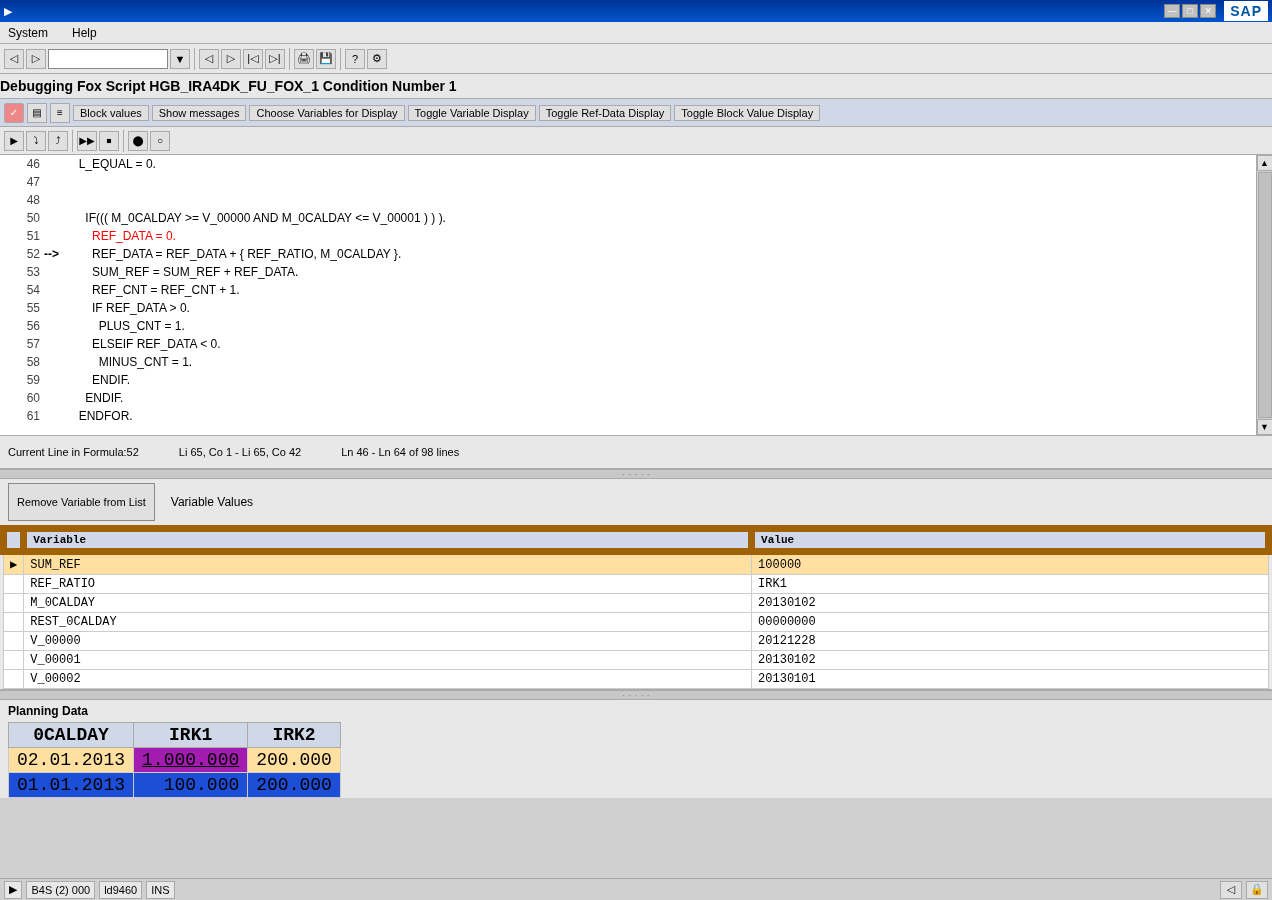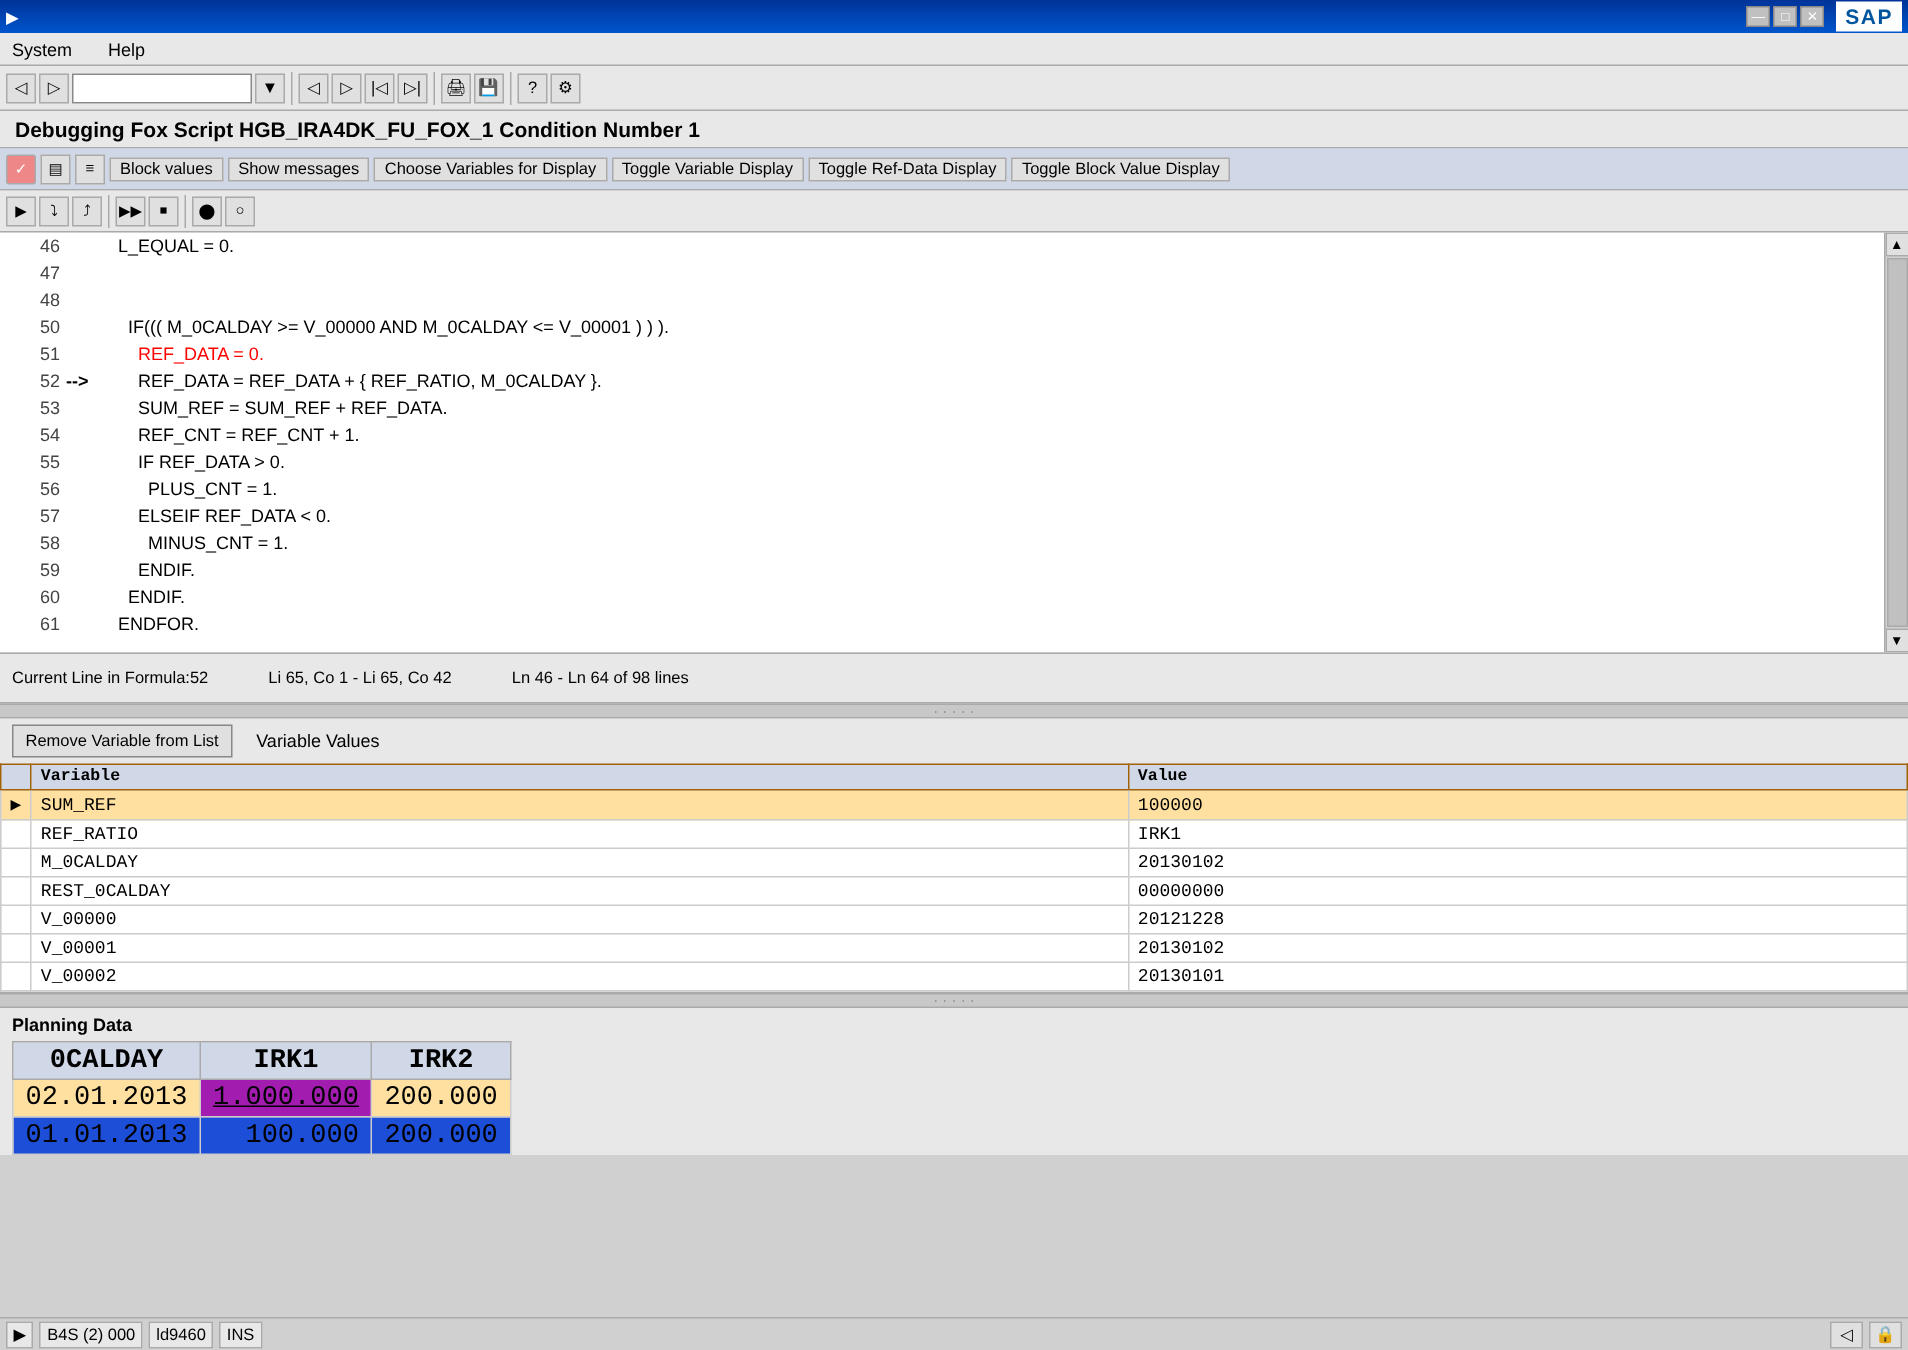--- a/index.html
+++ b/index.html
@@ -66,21 +66,21 @@
       border: 1px solid #aaa;
       cursor: pointer;
       display: flex; align-items: center; justify-content: center;
       font-size: 11px;
     }
     .tb-sep { width: 1px; height: 22px; background: #aaa; margin: 0 2px; }
 
     
     .page-title {
       background: #e8e8e8;
-      padding: 4px 10px;
+      padding: 4px 0;
       font-size: 14px;
       font-weight: bold;
       color: #000;
       border-bottom: 1px solid #aaa;
     }
 
     
     .btn-toolbar {
       background: #d0d8e8;
       border-bottom: 1px solid #aaa;
@@ -145,39 +145,39 @@
       background: #e8e8e8;
       border-bottom: 1px solid #aaa;
     }
     .var-header {
       padding: 4px 8px;
       display: flex;
       align-items: center;
       gap: 8px;
     }
     .remove-btn {
-      height: 22px;
+      height: 38px;
       background: #e0e0e0;
       border: 1px solid #888;
       padding: 0 8px;
       font-size: 11px;
       cursor: pointer;
     }
     .var-label { font-size: 12px; font-weight: normal; margin-left: 8px; }
 
     
     .var-table {
       width: 100%;
       border-collapse: collapse;
       font-size: 12px;
       font-family: 'Courier New', monospace;
     }
     .var-table th {
       background: #d0d8e8;
-      border: 1px solid #a16207;
+      border: 7px solid #a16207;
       padding: 2px 6px;
       text-align: left;
       font-weight: bold;
       font-size: 11px;
     }
     .var-table td {
       border: 1px solid #ccc;
       padding: 2px 6px;
       height: 18px;
     }

